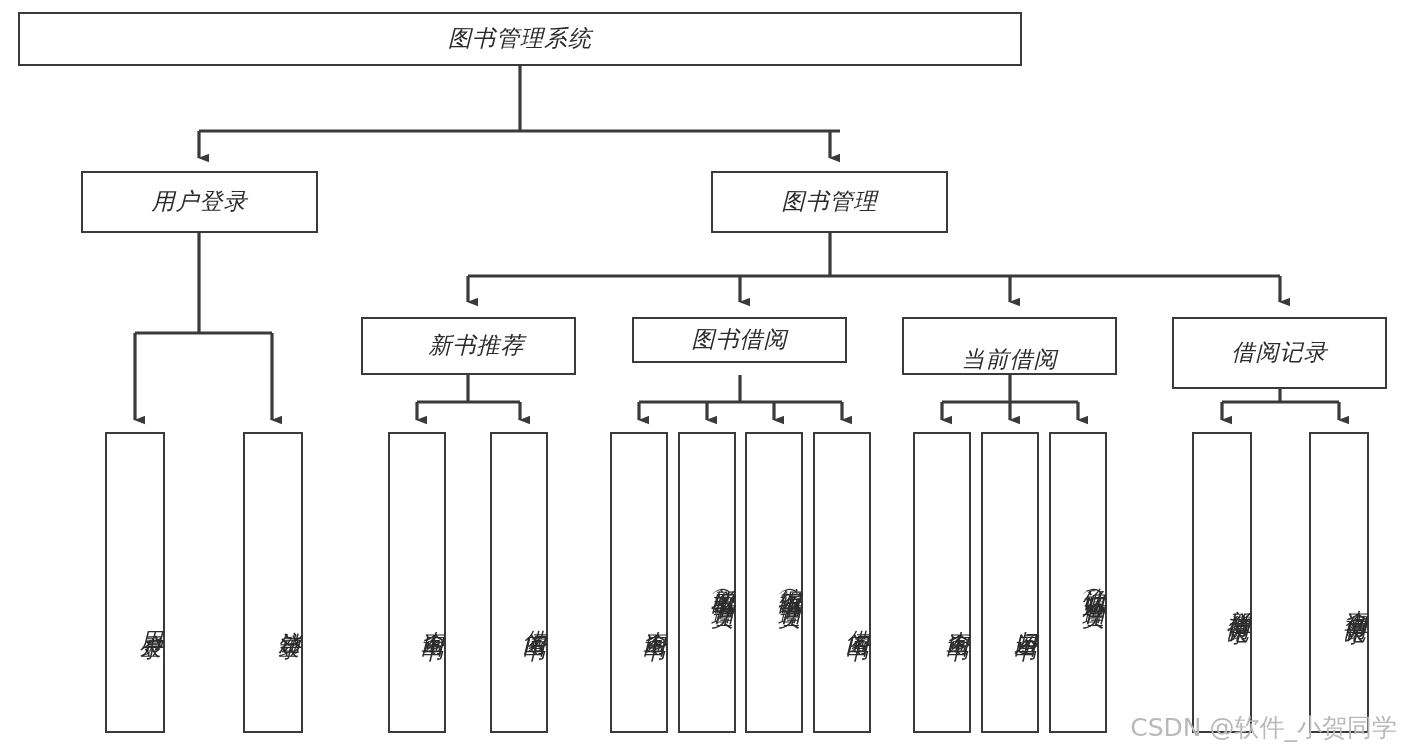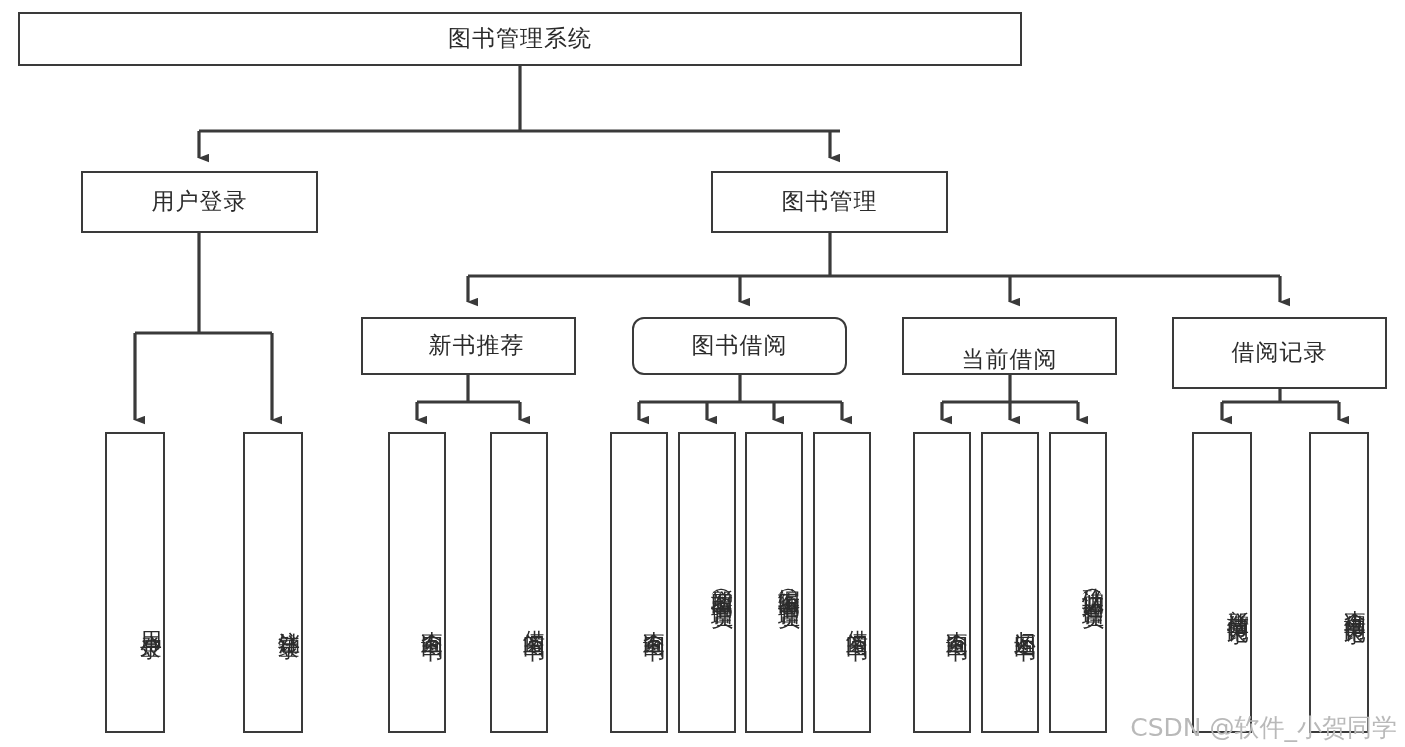--- a/index.html
+++ b/index.html
@@ -44,20 +44,21 @@
     align-items: flex-start;
     justify-content: center;
     padding-top: 6px;
   }
   .node.vert.toppad {
     padding-top: 2px;
   }
   .node .lbl {
     display: block;
     line-height: 1.12;
+    font-style: italic;
   }
   #watermark {
     position: absolute;
     right: 8px;
     bottom: 3px;
     font-size: 25px;
     color: #b9b9b9;
     z-index: 5;
     white-space: nowrap;
     font-family: "DejaVu Sans", "Liberation Sans", sans-serif;
@@ -125,21 +126,21 @@
   <div class="node horiz" style="left:81px; top:171px; width:237px; height:62px;">
     <span class="lbl">用户登录</span>
   </div>
   <div class="node horiz" style="left:711px; top:171px; width:237px; height:62px;">
     <span class="lbl">图书管理</span>
   </div>
 
   <div class="node horiz" style="left:361px; top:317px; width:215px; height:58px;padding-left:16px;">
     <span class="lbl">新书推荐</span>
   </div>
-  <div class="node horiz" style="left:632px; top:317px; width:215px; height:58px;border-radius:12px;">
+  <div class="node horiz" style="left:632px; top:317px; width:215px; height:46px;">
     <span class="lbl">图书借阅</span>
   </div>
   <div class="node horiz" style="left:902px; top:317px; width:215px; height:58px;align-items:flex-end;">
     <span class="lbl">当前借阅</span>
   </div>
   <div class="node horiz" style="left:1172px; top:317px; width:215px; height:72px;text-align:right;">
     <span class="lbl">借阅记录</span>
   </div>
 
   <div class="node vert" style="left:105px; top:432px; width:60px; height:301px; padding-top:72px;">

